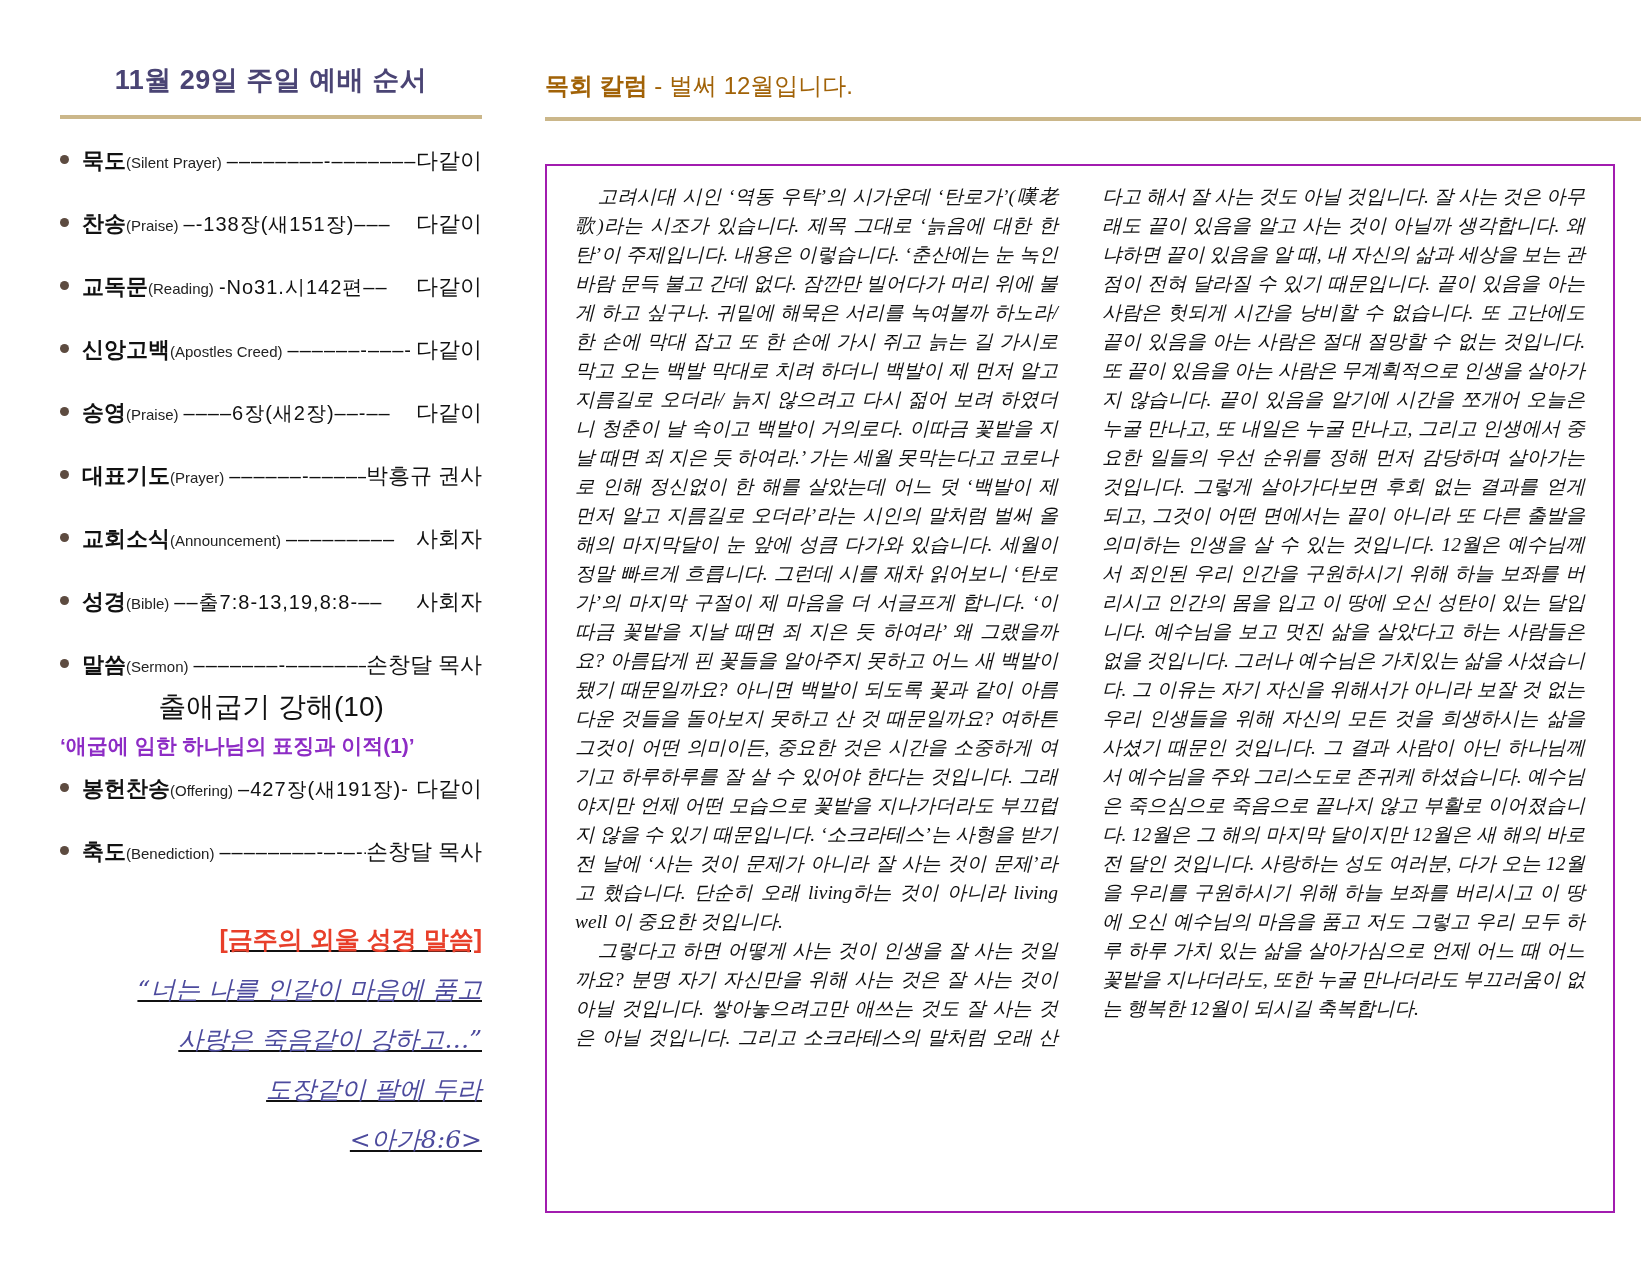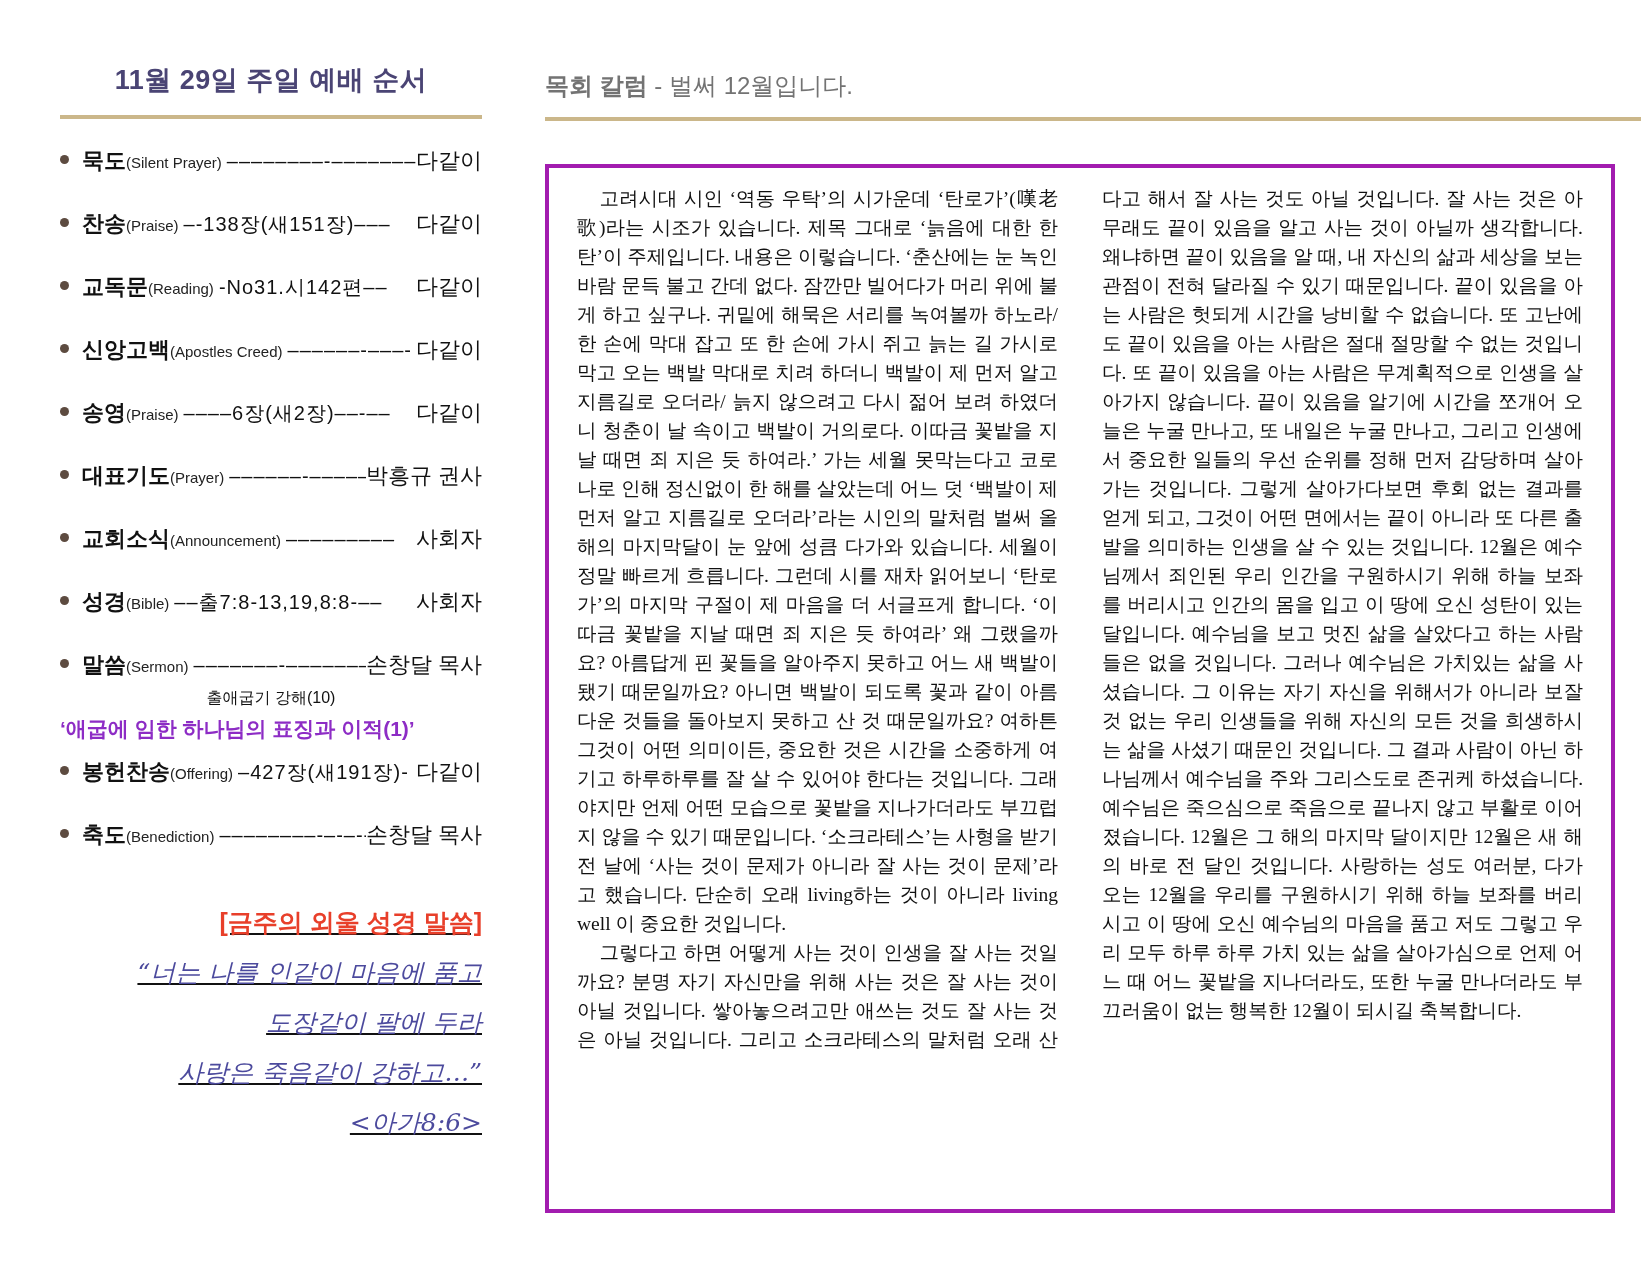--- a/index.html
+++ b/index.html
@@ -29,40 +29,41 @@
   .order-item.first { margin-top: 27px; }
   .bullet {
     display: inline-block; width: 9px; height: 9px; border-radius: 50%;
     background: #5d4b40; margin-right: 13px; flex: none; transform: translateY(-4px);
   }
   .term { font-weight: bold; font-size: 22px; }
   .lang { font-size: 15px; color: #222; }
   .mid { flex: 1 1 auto; font-size: 20px; padding: 0 5px; overflow: hidden; letter-spacing: 1px; }
   .who { font-weight: normal; font-size: 22px; }
 
-  .sermon-sub { text-align: center; font-size: 16px; margin-top: 8px; }
+  .sermon-sub { text-align: center; font-size: 28px; margin-top: 8px; }
   .sermon-title { font-size: 21px; font-weight: bold; color: #8d2cc5; margin-top: 6px; }
 
   .mv { margin-top: 56px; text-align: right; text-decoration: underline; }
   .mv-heading { color: #e83f2a; font-weight: bold; font-size: 25px; }
   .mv-line {
     color: #4c4a9d; font-size: 25px; margin-top: 17px;
     font-family: "DejaVu Serif", serif; font-style: italic;
   }
 
   
   .right-panel { position: absolute; left: 545px; top: 70px; width: 1096px; }
-  .rp-header { font-size: 24px; color: #737373; }
+  .rp-header { font-size: 24px; color: #a16207; }
   .rp-header .bold-part { font-weight: bold; }
   .rp-rule { height: 4px; background: #cbb78a; margin-top: 15px; }
 
   .text-box {
     margin-top: 43px; width: 1070px; height: 1049px;
-    border: 4px solid #a21caf; box-sizing: border-box;
+    border: 2px solid #a21caf; box-sizing: border-box;
     padding: 16px 28px 0 28px;
+    font-style: italic;
   }
   .box-text {
     column-count: 2; column-gap: 44px; height: 100%;
     text-align: justify;
     font-family: "Liberation Serif", "DejaVu Serif", serif;
     font-size: 19.5px; line-height: 29px; color: #111;
   }
   .box-text p { margin: 0; text-indent: 1.15em; }
 </style>
 </head>
@@ -163,22 +164,22 @@
         <span class="term">축도</span>
         <span class="lang">(Benediction)</span>
         <span class="mid">––––––––-–-–--</span>
         <span class="who">손창달 목사</span>
       </div>
     </div>
 
     <div class="mv">
       <div class="mv-heading">[금주의 외울 성경 말씀]</div>
       <div class="mv-line">“너는 나를 인같이 마음에 품고</div>
+      <div class="mv-line">사랑은 죽음같이 강하고…”</div>
       <div class="mv-line">도장같이 팔에 두라</div>
-      <div class="mv-line">사랑은 죽음같이 강하고…”</div>
       <div class="mv-line">&lt;아가8:6&gt;</div>
     </div>
   </div>
 
   <div class="right-panel">
     <div class="rp-header">
       <span class="bold-part">목회 칼럼</span><span> - 벌써 12월입니다.</span>
     </div>
     <div class="rp-rule"></div>
 

